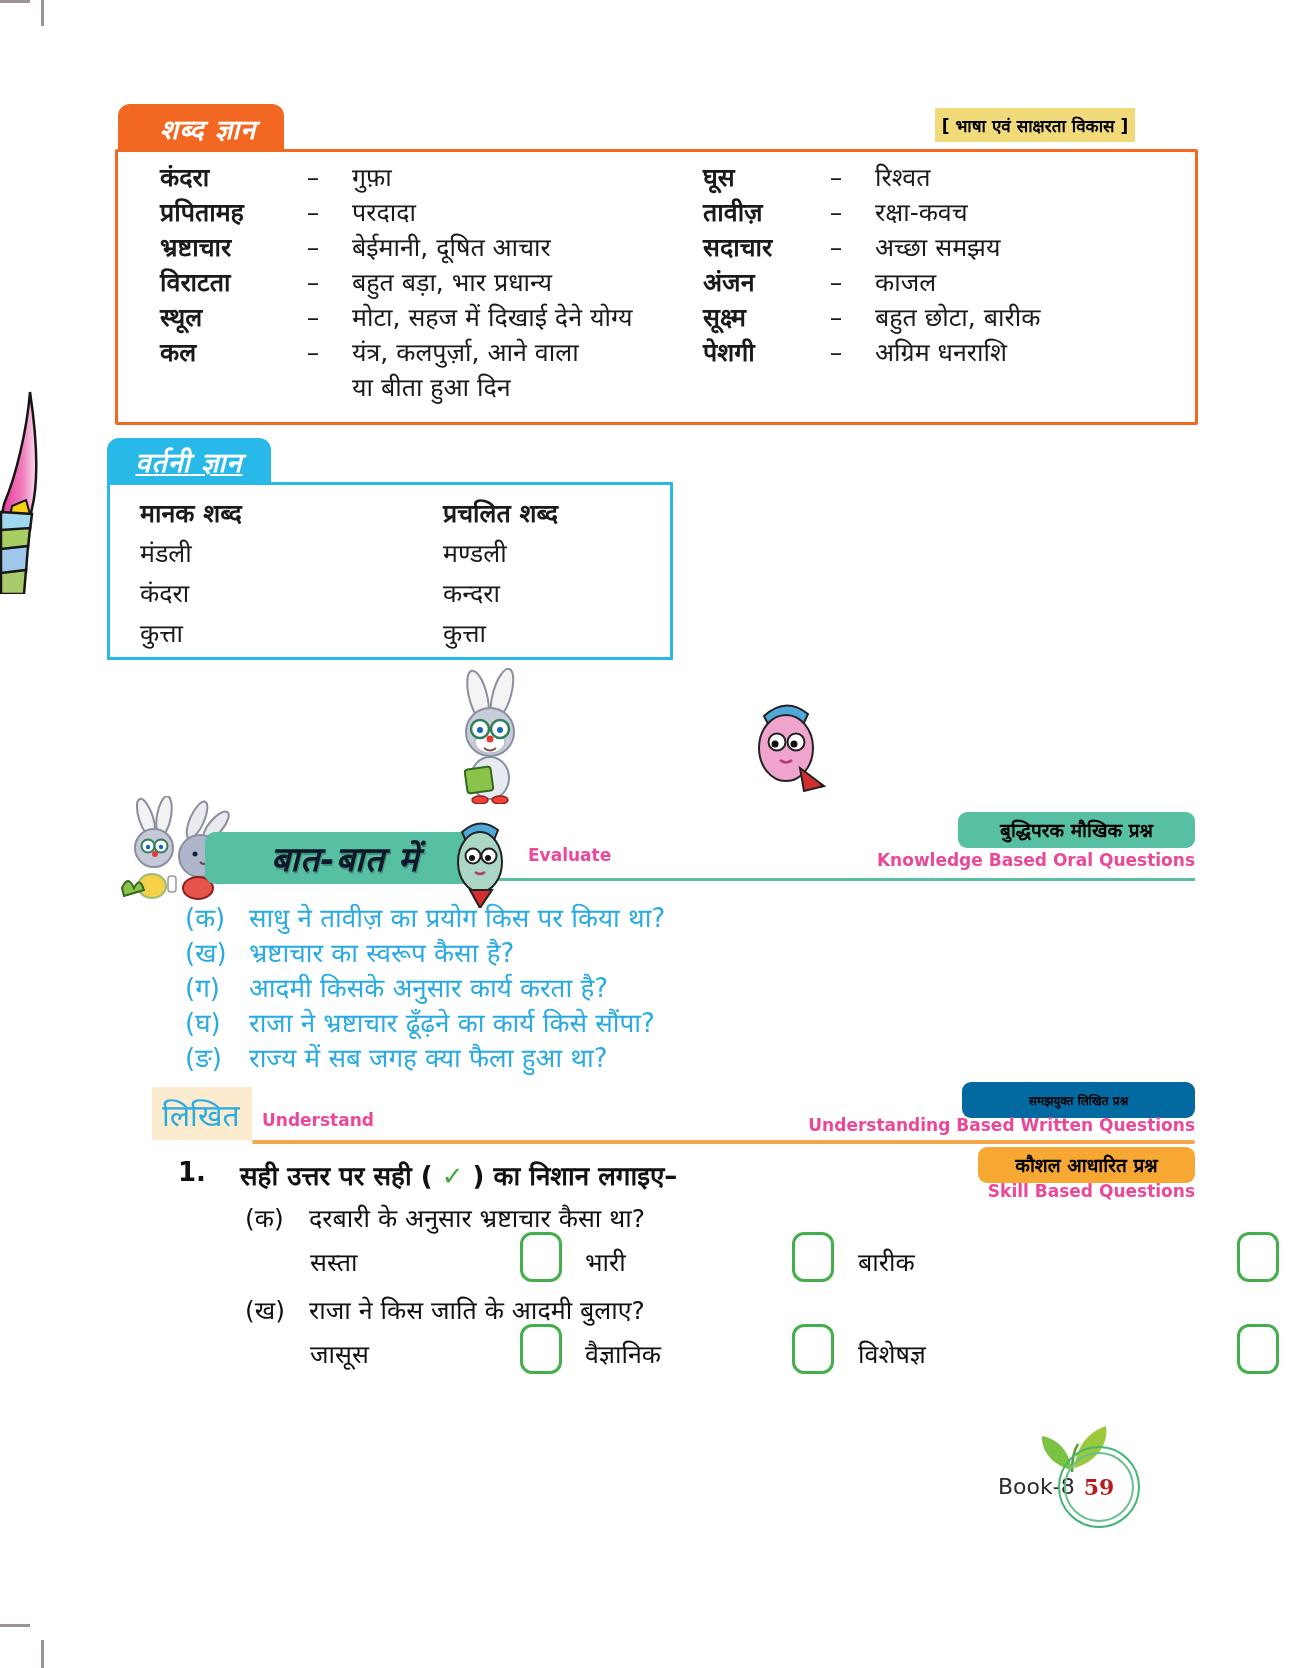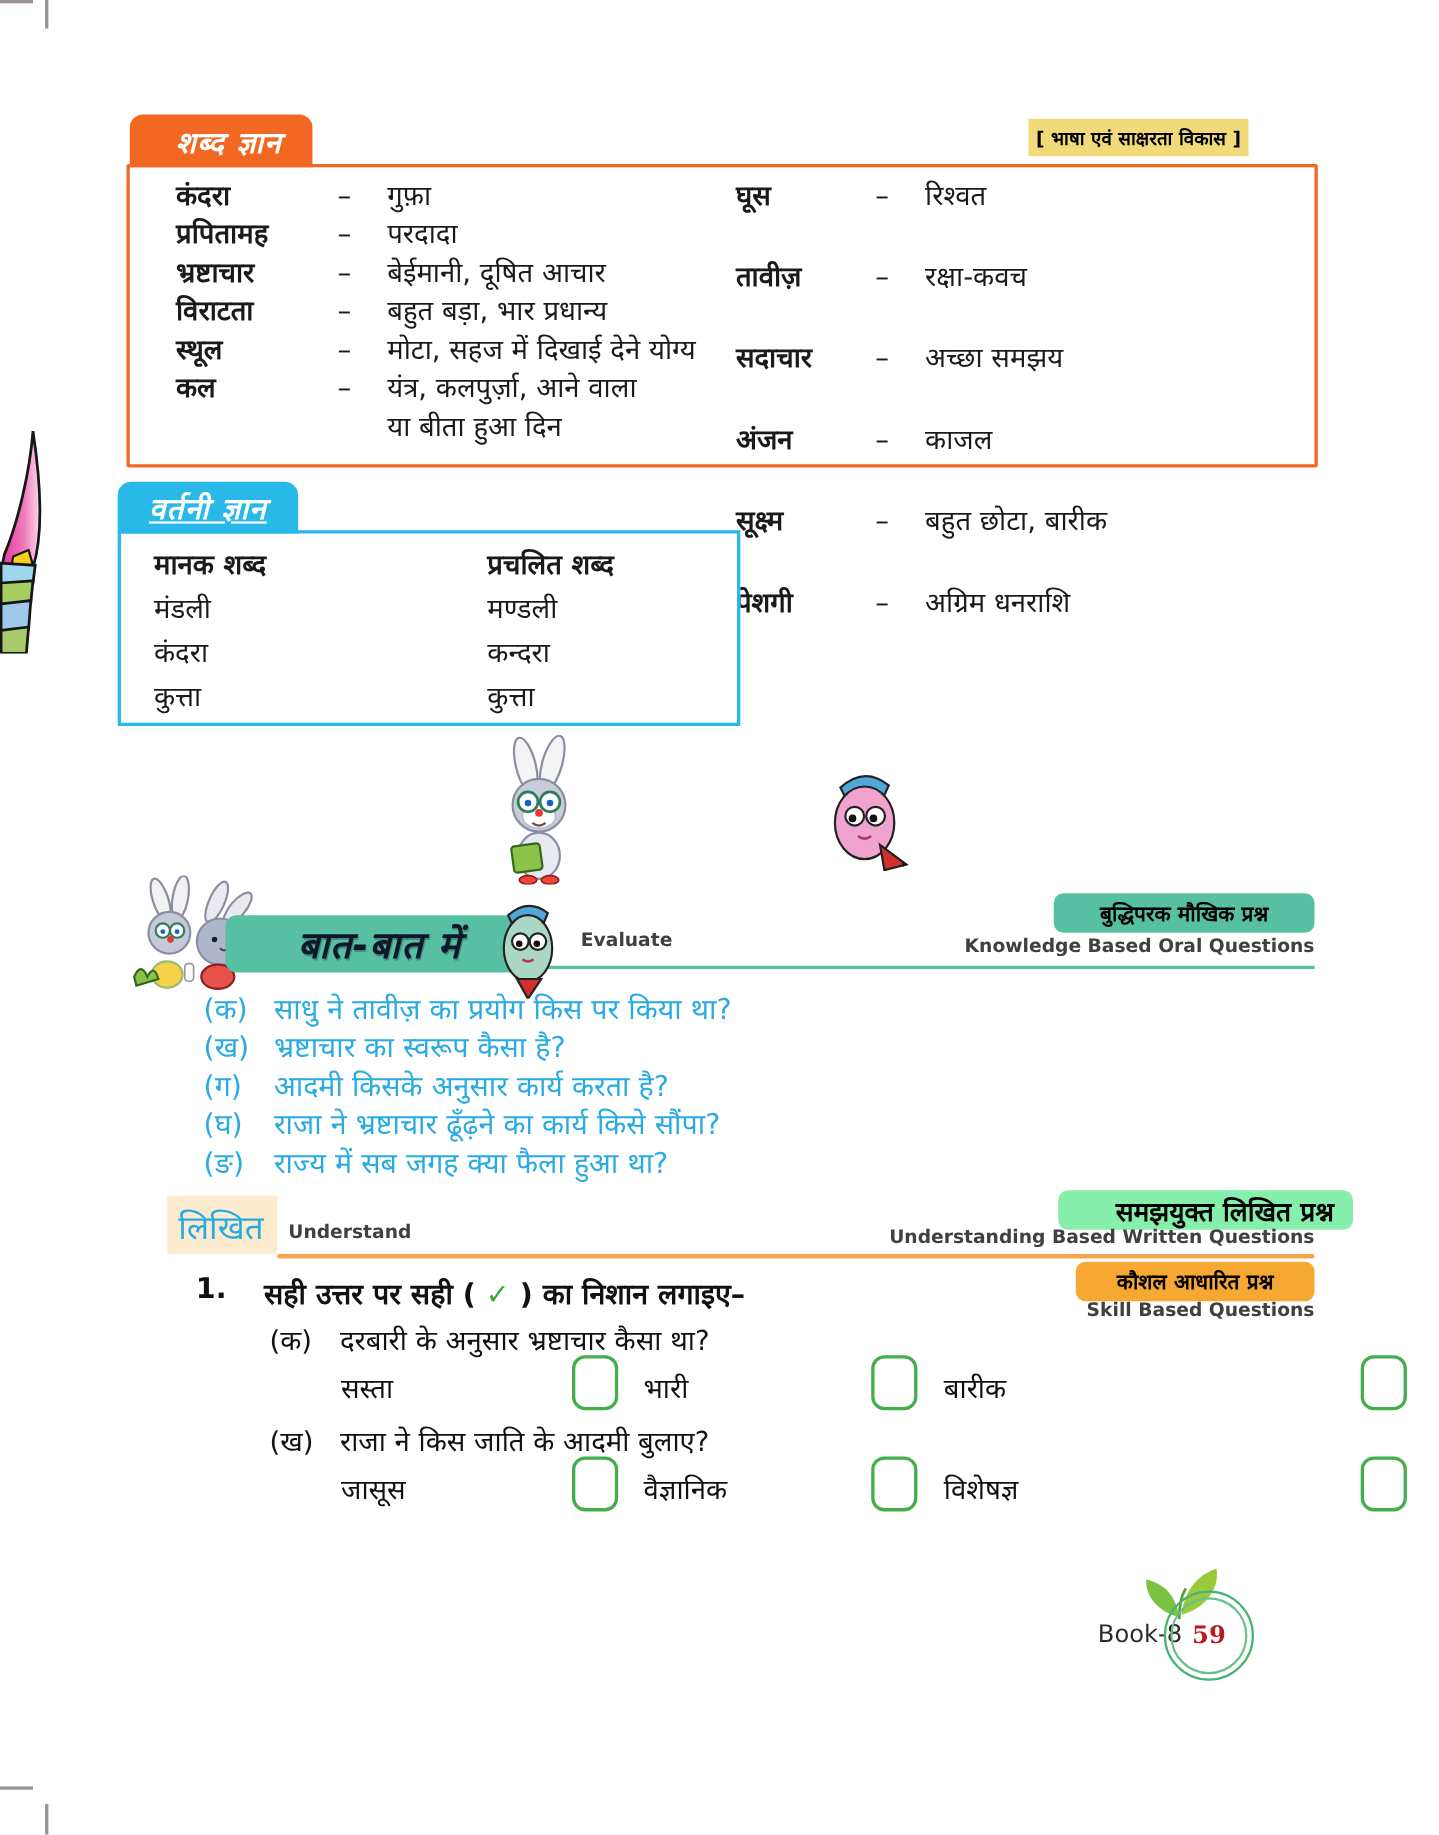--- a/index.html
+++ b/index.html
@@ -16,24 +16,24 @@
   .tab-orange{background:#F26822;border-radius:12px 12px 0 0;font-size:27px;padding-left:14px;}
   .tab-blue{background:#29B9E9;border-radius:12px 12px 0 0;font-size:27px;text-decoration:underline;}
   .box{position:absolute;background:#fff;}
   .box-orange{border:3px solid #F26822;border-radius:2px;}
   .box-blue{border:3px solid #29B9E9;}
 
   .badge{position:absolute;display:flex;align-items:center;justify-content:center;
          font-weight:bold;color:#000;white-space:nowrap;}
   .badge-yellow{background:#F0DA79;font-size:17px;}
   .badge-teal{background:#57BFA2;border-radius:9px;font-size:19px;}
-  .badge-blue{background:#86efac;border-radius:9px;font-size:24px;padding-left:35px;}
+  .badge-blue{background:#0369a1;border-radius:9px;font-size:12px;}
   .badge-amber{background:#F7A833;border-radius:9px;font-size:19px;}
 
-  .pink{color:#404040;}
+  .pink{color:#ec4899;}
   .en{font-size:17px;font-weight:bold;}
 
   
   .word-col{position:absolute;display:flex;flex-direction:column;}
   .word-row{display:flex;align-items:flex-start;min-height:35px;font-size:25px;line-height:35px;}
   .word-row .w{font-weight:bold;flex:0 0 auto;}
   .word-row .d{flex:0 0 auto;text-align:center;}
   .word-row .m{white-space:pre-line;}
   .wcol-left .w{width:132px;} .wcol-left .d{width:42px;padding-right:18px;}
   .wcol-right .w{width:112px;} .wcol-right .d{width:42px;padding-right:18px;}
@@ -141,21 +141,21 @@
       <span class="m">मोटा, सहज में दिखाई देने योग्य</span>
     </div>
     <div class="word-row">
       <span class="w">कल</span>
       <span class="d">–</span>
       <span class="m">यंत्र, कलपुर्ज़ा, आने वाला
 या बीता हुआ दिन</span>
     </div>
   </div>
 
-  <div class="word-col wcol-right" style="left:669px;top:160px;width:480px;gap:39px;">
+  <div class="word-col wcol-right" style="left:703px;top:160px;width:480px;">
     <div class="word-row">
       <span class="w">घूस</span>
       <span class="d">–</span>
       <span class="m">रिश्वत</span>
     </div>
     <div class="word-row">
       <span class="w">तावीज़</span>
       <span class="d">–</span>
       <span class="m">रक्षा-कवच</span>
     </div>

